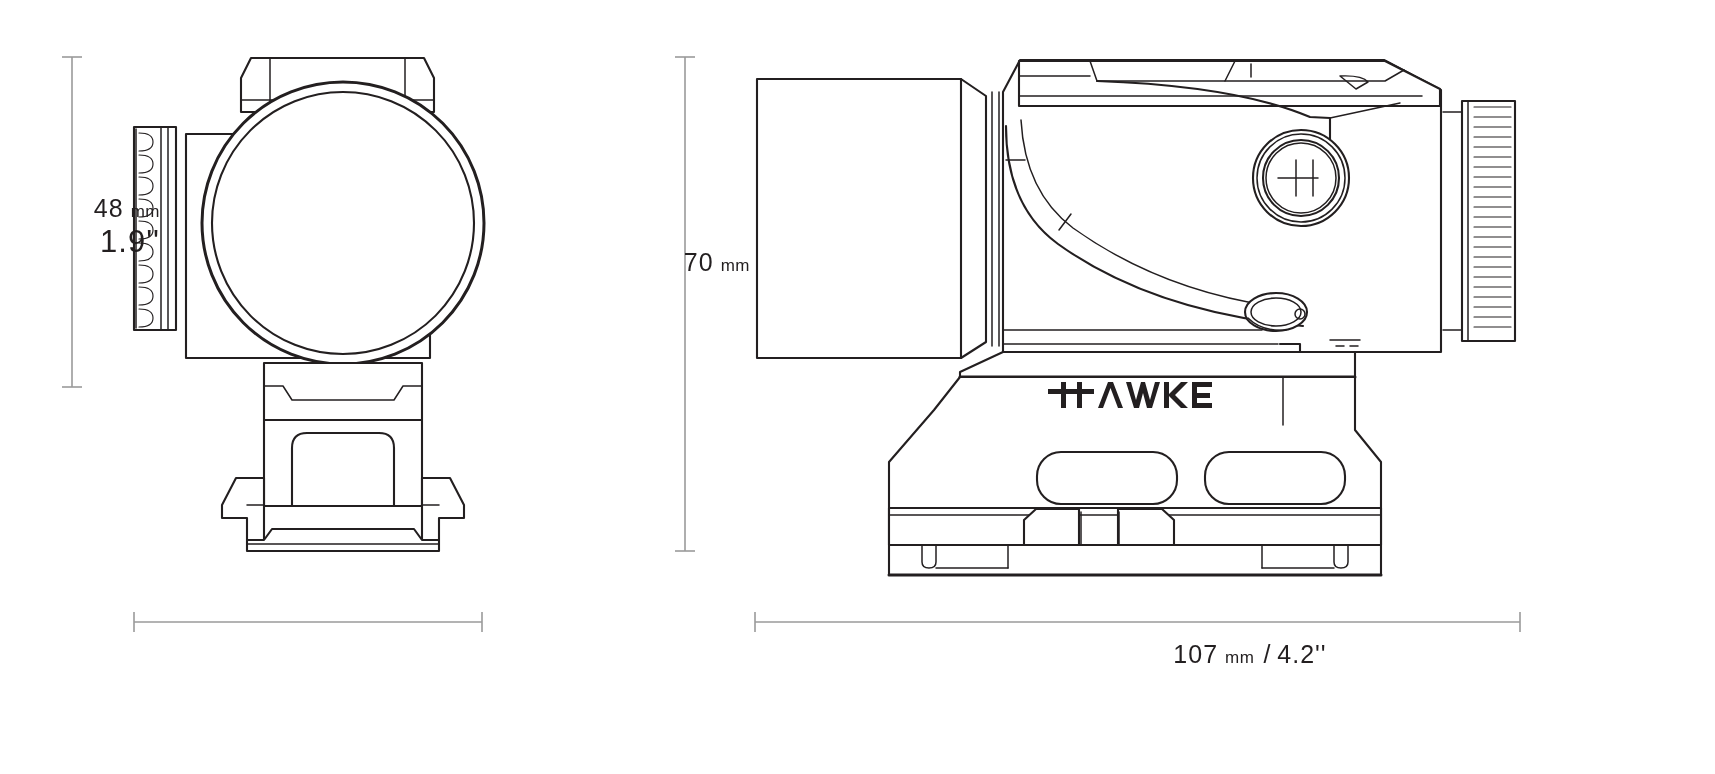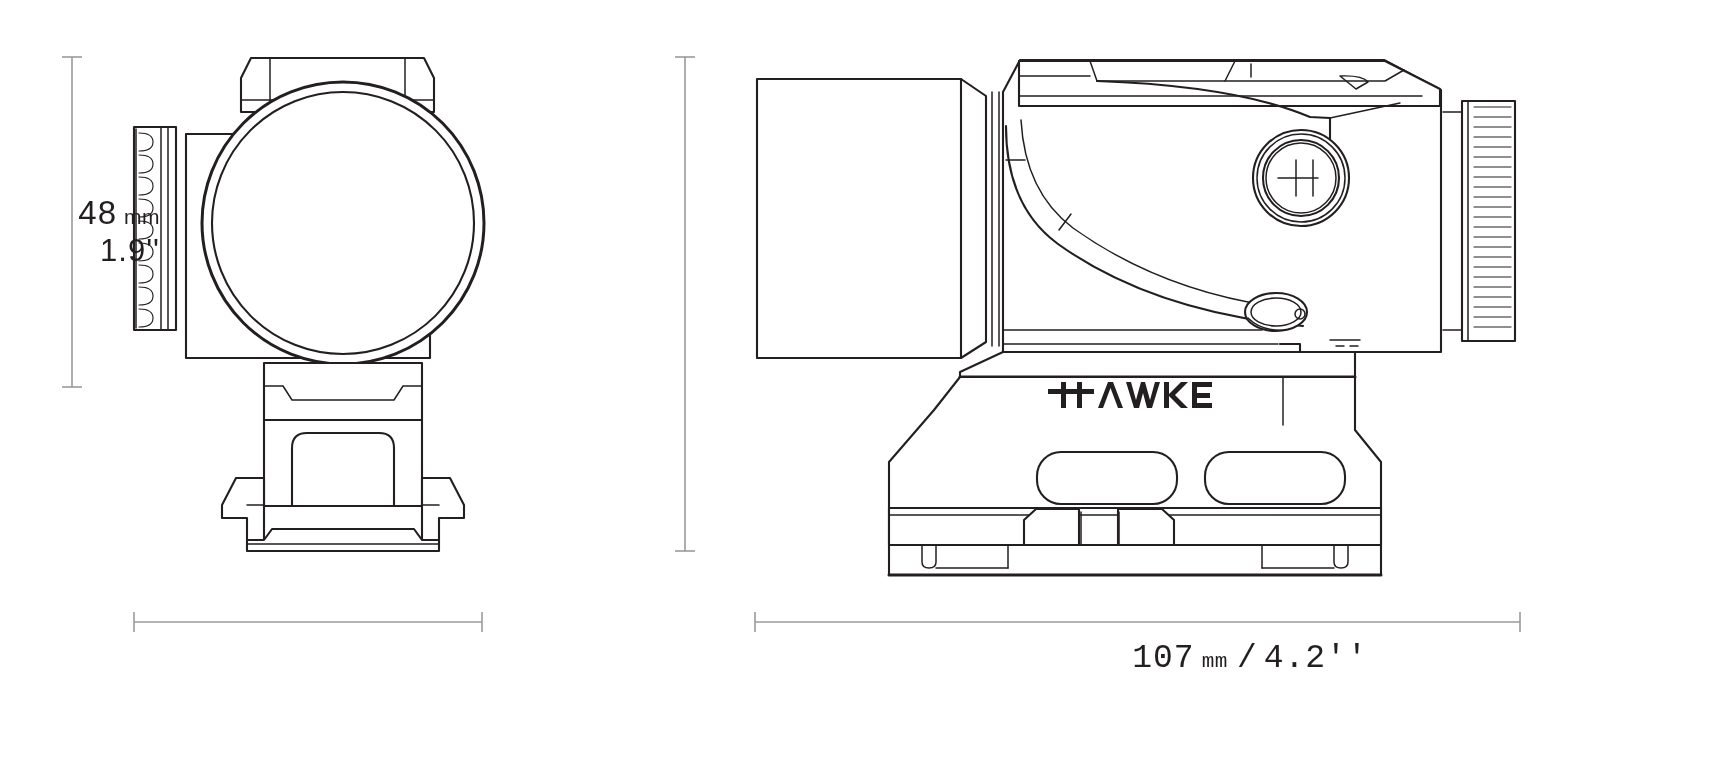--- a/index.html
+++ b/index.html
@@ -44,22 +44,22 @@
   
   .dim-label {
     position: absolute;
     color: #231f20;
     font-family: "Liberation Sans", sans-serif;
     font-weight: 300;
     white-space: nowrap;
     line-height: 1.18;
     letter-spacing: 0.5px;
   }
-  .dim-label .big   { font-size: 33px; letter-spacing: 1px; }
-  .dim-label .unit  { font-size: 21px; letter-spacing: 0.5px; text-align: right; }
+  .dim-label .big   { font-size: 25px; letter-spacing: 1px; }
+  .dim-label .unit  { font-size: 17px; letter-spacing: 0.5px; text-align: right; }
   .dim-label .line2 { font-size: 31px; letter-spacing: 1px; display: block; }
 
   #label-height-front {
     left: 40px;
     top: 194px;
     text-align: right;
     width: 120px;
   }
   #label-height-side {
     left: 560px;
@@ -71,21 +71,20 @@
     left: 180px;
     top: 640px;
     width: 290px;
     text-align: center;
   }
   #label-width-side {
     left: 940px;
     top: 640px;
     width: 620px;
     text-align: center;
-    font-family: Liberation Mono, monospace;
   }
   .row-inline { display: block; white-space: nowrap; }
 </style>
 </head>
 <body>
 
 <div id="stage">
 
   <svg class="drawing" viewBox="0 0 1715 774" xmlns="http://www.w3.org/2000/svg">
 
@@ -321,20 +320,23 @@
   </svg>
 
   <div class="dim-label" id="label-height-front">
     <span class="row-inline">
       <span class="big">48</span><span class="unit" style="margin-left: 7px;">mm</span>
     </span>
     <span class="line2">1.9''</span>
   </div>
 
   <div class="dim-label" id="label-height-side">
+    <span class="row-inline">
+      <span class="big">70</span><span class="unit" style="margin-left: 7px;">mm</span>
+    </span>
   </div>
 
 
   <div class="dim-label" id="label-width-side">
     <span class="row-inline">
       <span class="big">107</span><span class="unit" style="margin-left: 7px;">mm</span><span class="big" style="margin: 0px 6px 0px 9px;">/</span><span class="big">4.2''</span>
     </span>
   </div>
 
 </div>

